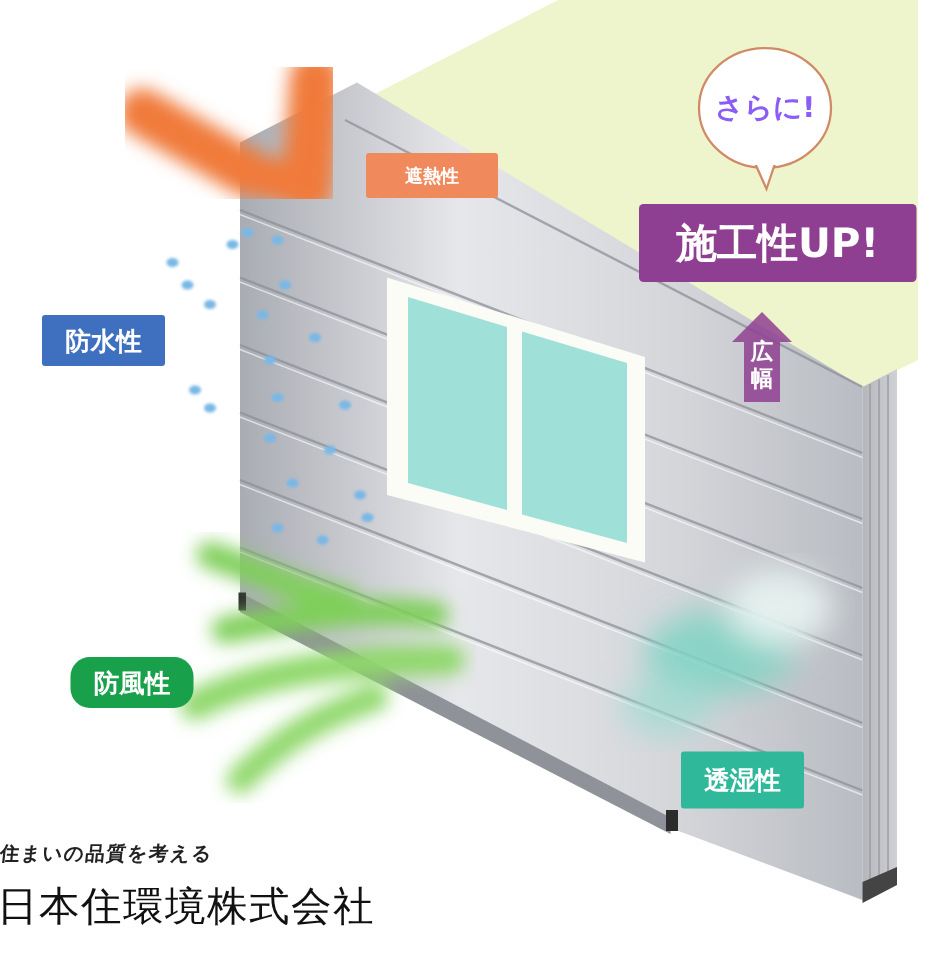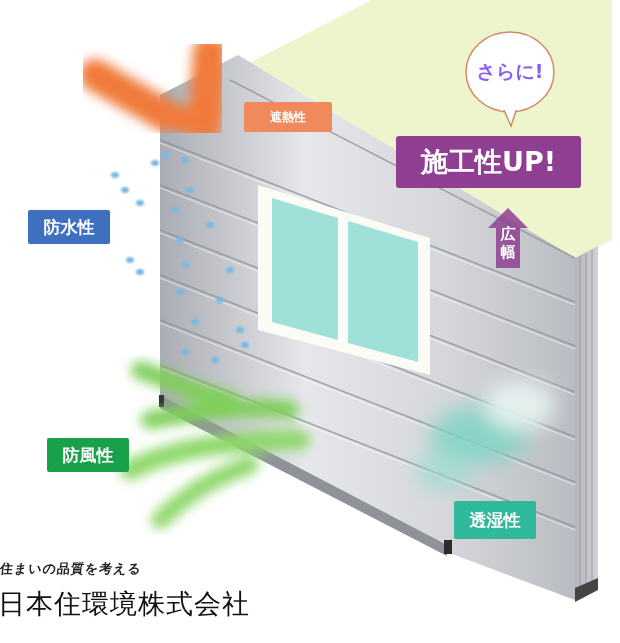--- a/index.html
+++ b/index.html
@@ -164,23 +164,23 @@
       <rect x="502" y="104" width="16" height="6" fill="#ffffff"></rect>
     </g>
 
     <g>
       <polygon points="508,208 528,228 520,228 520,268 496,268 496,228 488,228" fill="#8e3f91" opacity="0.85"></polygon>
     </g>
   </svg>
 
   <div class="label lbl-heat" style="background:#f08a5c;">遮熱性</div>
   <div class="label lbl-water" style="background:#3f6fbf;">防水性</div>
-  <div class="label lbl-wind" style="background:#18a04a;">防風性</div>
+  <div class="label lbl-wind" style="background:#18a04a;border-radius:13px;">防風性</div>
   <div class="label lbl-moist" style="background:#2fb89a;">透湿性</div>
-  <div class="label lbl-up" style="background:#8e3f91;">施工性UP!</div>
+  <div class="label lbl-up" style="background:#8e3f91;margin-left:30px;">施工性UP!</div>
   <div class="label lbl-wide" style="background:transparent;">
     <span>広</span>
     <span>幅</span>
   </div>
 
   <div class="bubble" style="color:#8b5cf6;">さらに!</div>
 
   <div class="tagline">住まいの品質を考える</div>
   <div class="company">日本住環境株式会社</div>
 

